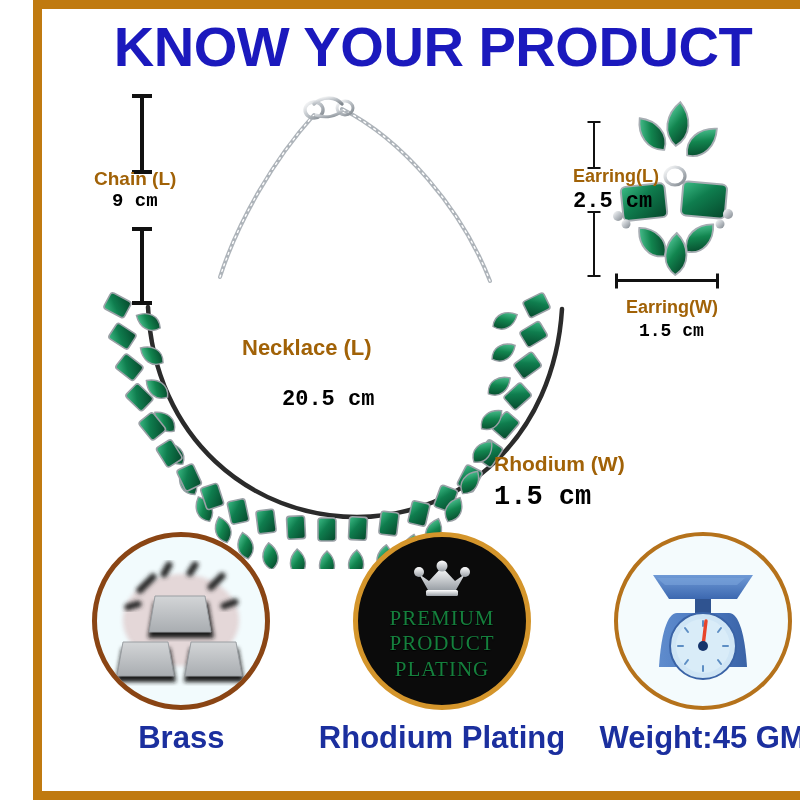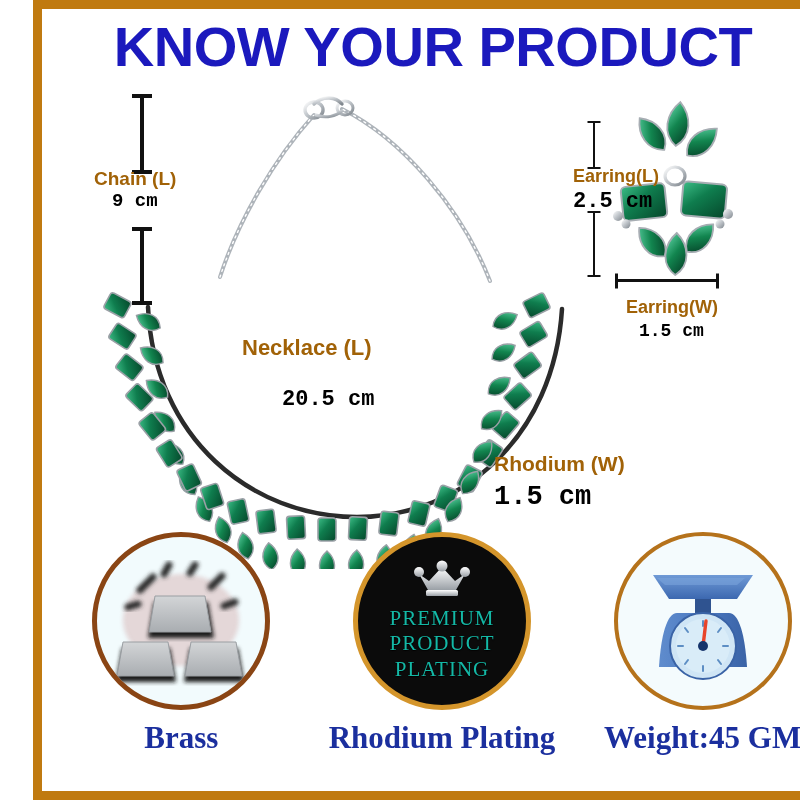--- a/index.html
+++ b/index.html
@@ -45,26 +45,26 @@
   
   .badges{position:absolute;left:9px;bottom:9px;width:782px;height:250px;
           display:flex;align-items:flex-start;justify-content:space-around;}
   .badge{width:230px;display:flex;flex-direction:column;align-items:center;}
   .disc{width:178px;height:178px;border-radius:50%;
         display:flex;align-items:center;justify-content:center;
         box-sizing:border-box;position:relative;overflow:hidden;}
   .disc.light{background:#f2fbfd;border:5px solid #8a4514;}
   .disc.gold{background:#0b0b0b;border:5px solid #d4952b;}
   .disc.scale{background:#f4fbfd;border:4px solid #b5721b;}
-  .badge-label{margin-top:10px;font-family:Liberation Serif, serif;
+  .badge-label{margin-top:10px;font-family:Liberation Sans, sans-serif;
         font-weight:bold;font-size:31px;color:#1b2f9e;white-space:nowrap;
         letter-spacing:0px;}
 
   
-  .prem-txt{color:#14b8a6;font-family:"Liberation Serif",serif;
+  .prem-txt{color:#15803d;font-family:"Liberation Serif",serif;
         font-size:21px;line-height:1.22;text-align:right;letter-spacing:1px;
         text-shadow:0 1px 1px #000;}
 </style>
 </head>
 <body>
 
 <div id="page">
 
   <div class="title">KNOW YOUR PRODUCT</div>
 

